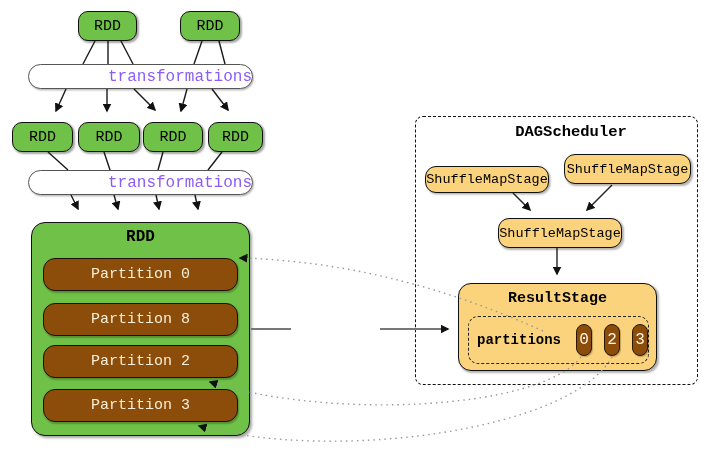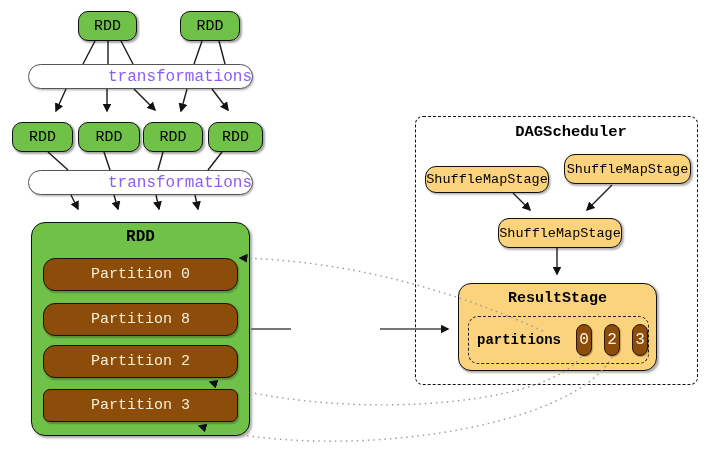--- a/index.html
+++ b/index.html
@@ -149,21 +149,21 @@
   </div>
   <div class="partition" style="left:43px;top:258px;width:195px;height:33px;">
     <span>Partition 0</span>
   </div>
   <div class="partition" style="left:43px;top:303px;width:195px;height:33px;">
     <span>Partition 8</span>
   </div>
   <div class="partition" style="left:43px;top:345px;width:195px;height:33px;">
     <span>Partition 2</span>
   </div>
-  <div class="partition" style="left:43px;top:389px;width:195px;height:33px;border-radius:7px;">
+  <div class="partition" style="left:43px;top:389px;width:195px;height:33px;">
     <span>Partition 3</span>
   </div>
 
 
   <div class="dagbox" style="left:415px;top:116px;width:283px;height:269px;"></div>
   <div class="dag-title" style="left:415px;top:123px;width:312px;">DAGScheduler</div>
 
   <div class="stage" style="left:425px;top:166px;width:124px;height:27px;">
     <span>ShuffleMapStage</span>
   </div>

